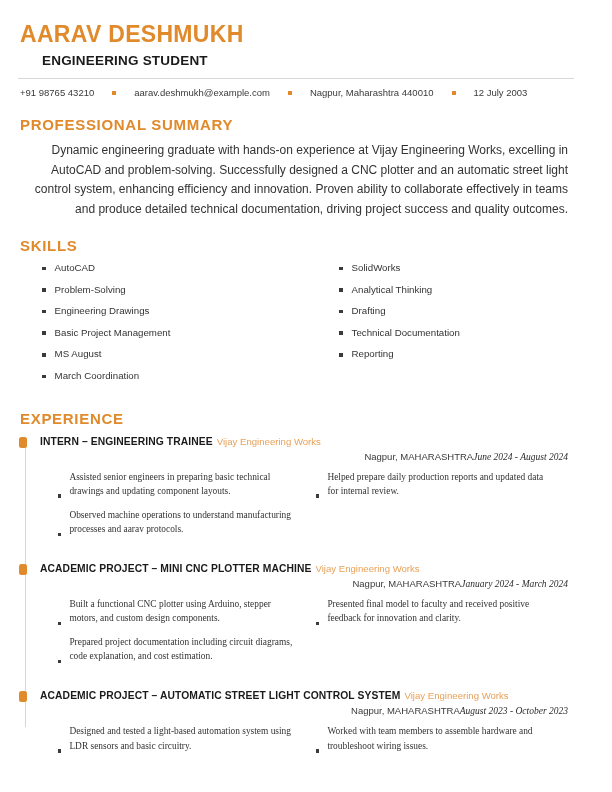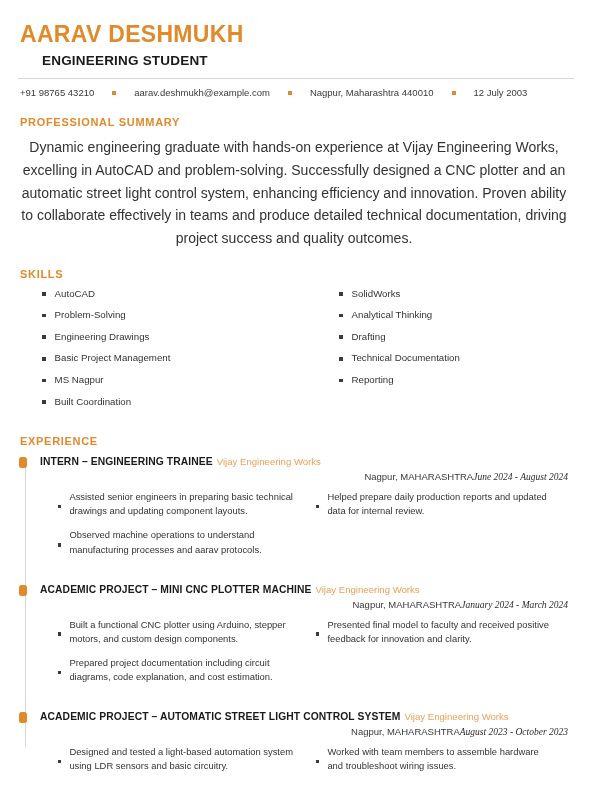--- a/index.html
+++ b/index.html
@@ -57,32 +57,32 @@
     width: 4px;
     height: 4px;
     background: #E08A2B;
     margin: 0 18px;
     flex: none;
   }
 
   
   .section { margin-top: 18px; }
   .section-title {
-    font-size: 11px;
+    font-size: 15px;
     font-weight: bold;
     color: #E08A2B;
     letter-spacing: 0.7px;
     margin: 0 0 8px 2px;
   }
   .summary-text {
-    font-size: 14px;
+    font-size: 12px;
     line-height: 1.62;
     color: #333333;
     margin: 0 6px 2px 2px;
-    text-align: center;
+    text-align: right;
   }
 
   
   .skills-wrap {
     display: flex;
     margin-top: 2px;
     gap: 38px;
   }
   .skills-col {
     width: 50%;
@@ -168,25 +168,26 @@
     display: flex;
     padding-left: 18px;
   }
   .bullets-col {
     width: 50%;
     box-sizing: border-box;
     padding-right: 22px;
   }
   .bullet {
     display: flex;
-    align-items: center;
+    align-items: flex-end;
     font-size: 9.4px;
     line-height: 1.5;
     color: #333333;
     margin-bottom: 10px;
+    font-family: Liberation Serif, serif;
   }
   .bullet .sq {
     margin-top: 4.5px;
     margin-right: 8px;
     width: 3.4px;
     height: 3.4px;
   }
   .bullet-text { flex: 1; }
 </style>
 </head>
@@ -229,25 +230,25 @@
         <div class="skill-item">
             <span class="sq"></span>
             <span>Engineering Drawings</span>
           </div>
         <div class="skill-item">
             <span class="sq"></span>
             <span>Basic Project Management</span>
           </div>
         <div class="skill-item">
             <span class="sq"></span>
-            <span>MS Nagpur</span>
-          </div>
-        <div class="skill-item">
-            <span class="sq"></span>
-            <span>Built Coordination</span>
+            <span>MS August</span>
+          </div>
+        <div class="skill-item">
+            <span class="sq"></span>
+            <span>March Coordination</span>
           </div>
       </div>
       <div class="skills-col">
         <div class="skill-item">
             <span class="sq"></span>
             <span>SolidWorks</span>
           </div>
         <div class="skill-item">
             <span class="sq"></span>
             <span>Analytical Thinking</span>

